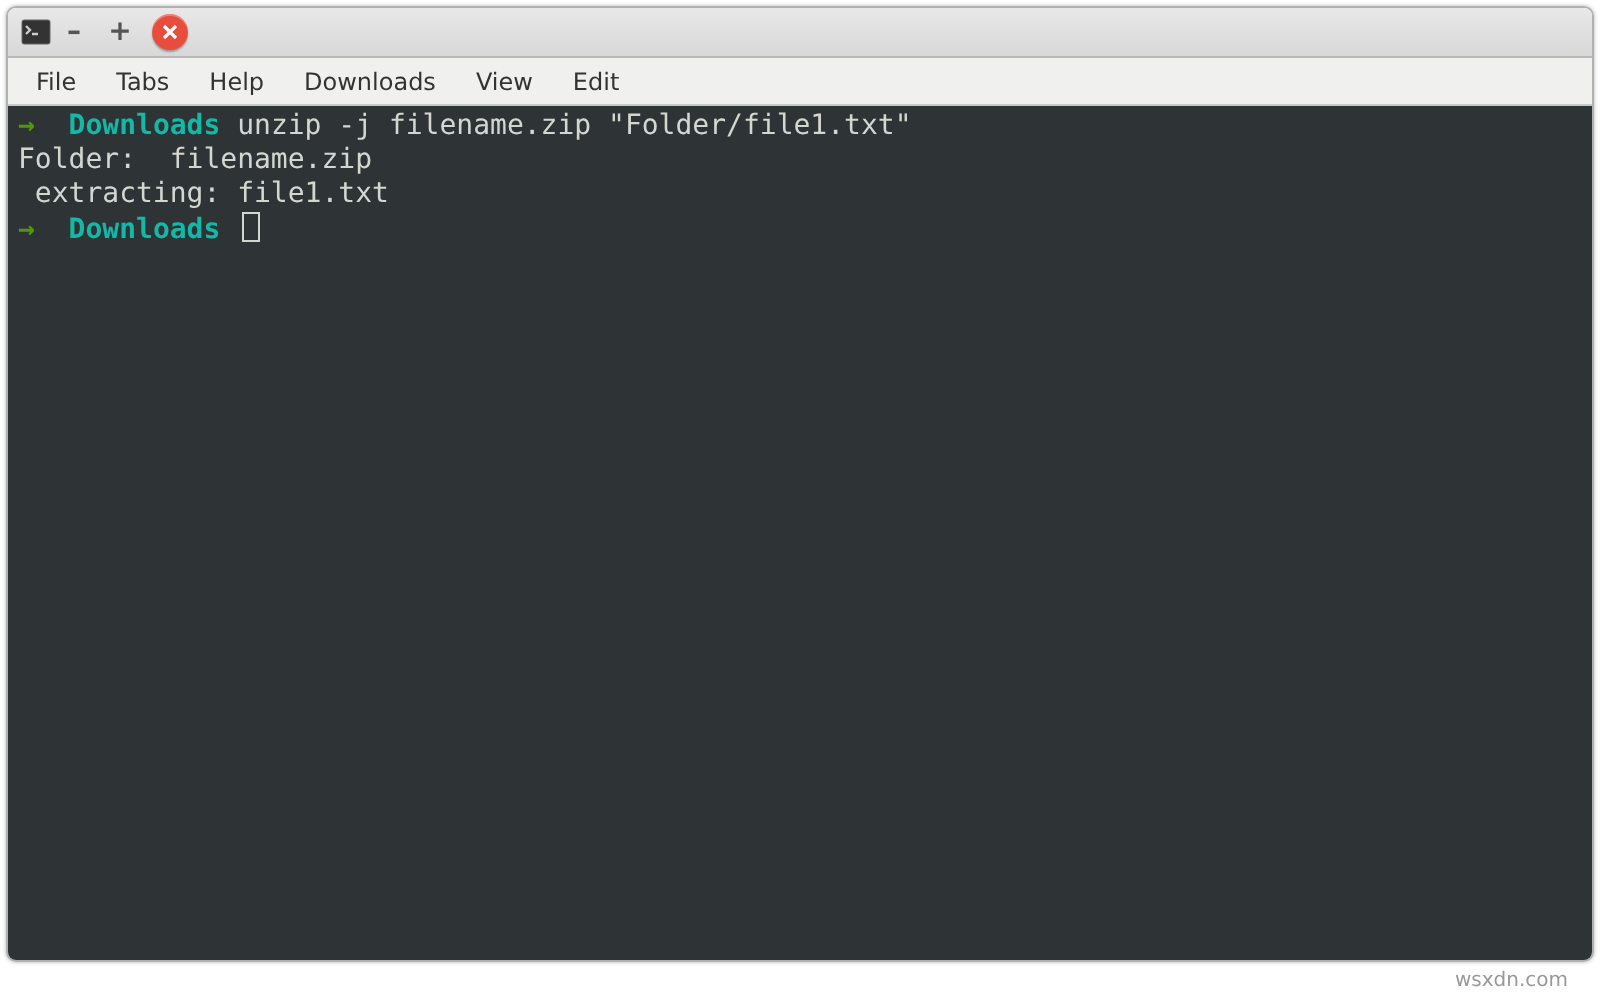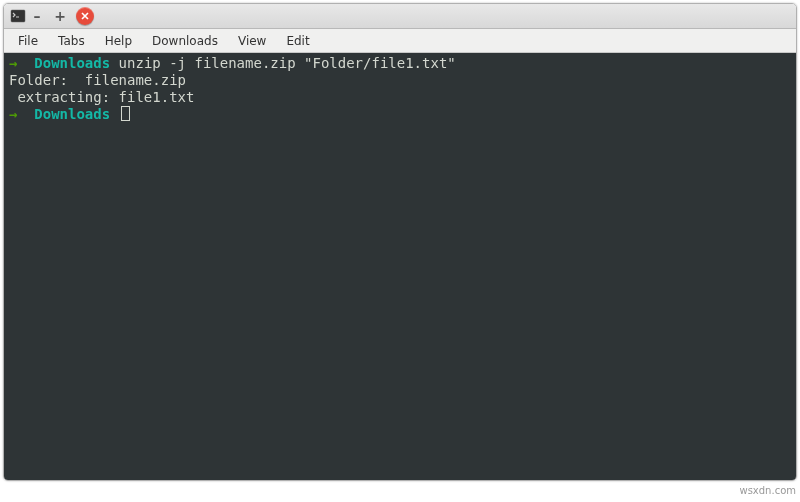--- a/index.html
+++ b/index.html
@@ -120,21 +120,21 @@
     .cursor {
       display: inline-block;
       width: 9px;
       height: 15px;
       border: 1px solid #d3d7cf;
       vertical-align: -2px;
       margin-left: 2px;
     }
     .watermark {
       position: absolute;
-      right: 4px;
+      right: 16px;
       bottom: 6px;
       font-size: 10px;
       color: #999;
     }
   </style>
 </head>
 <body>
 
 <div class="window">
   <div class="titlebar">

